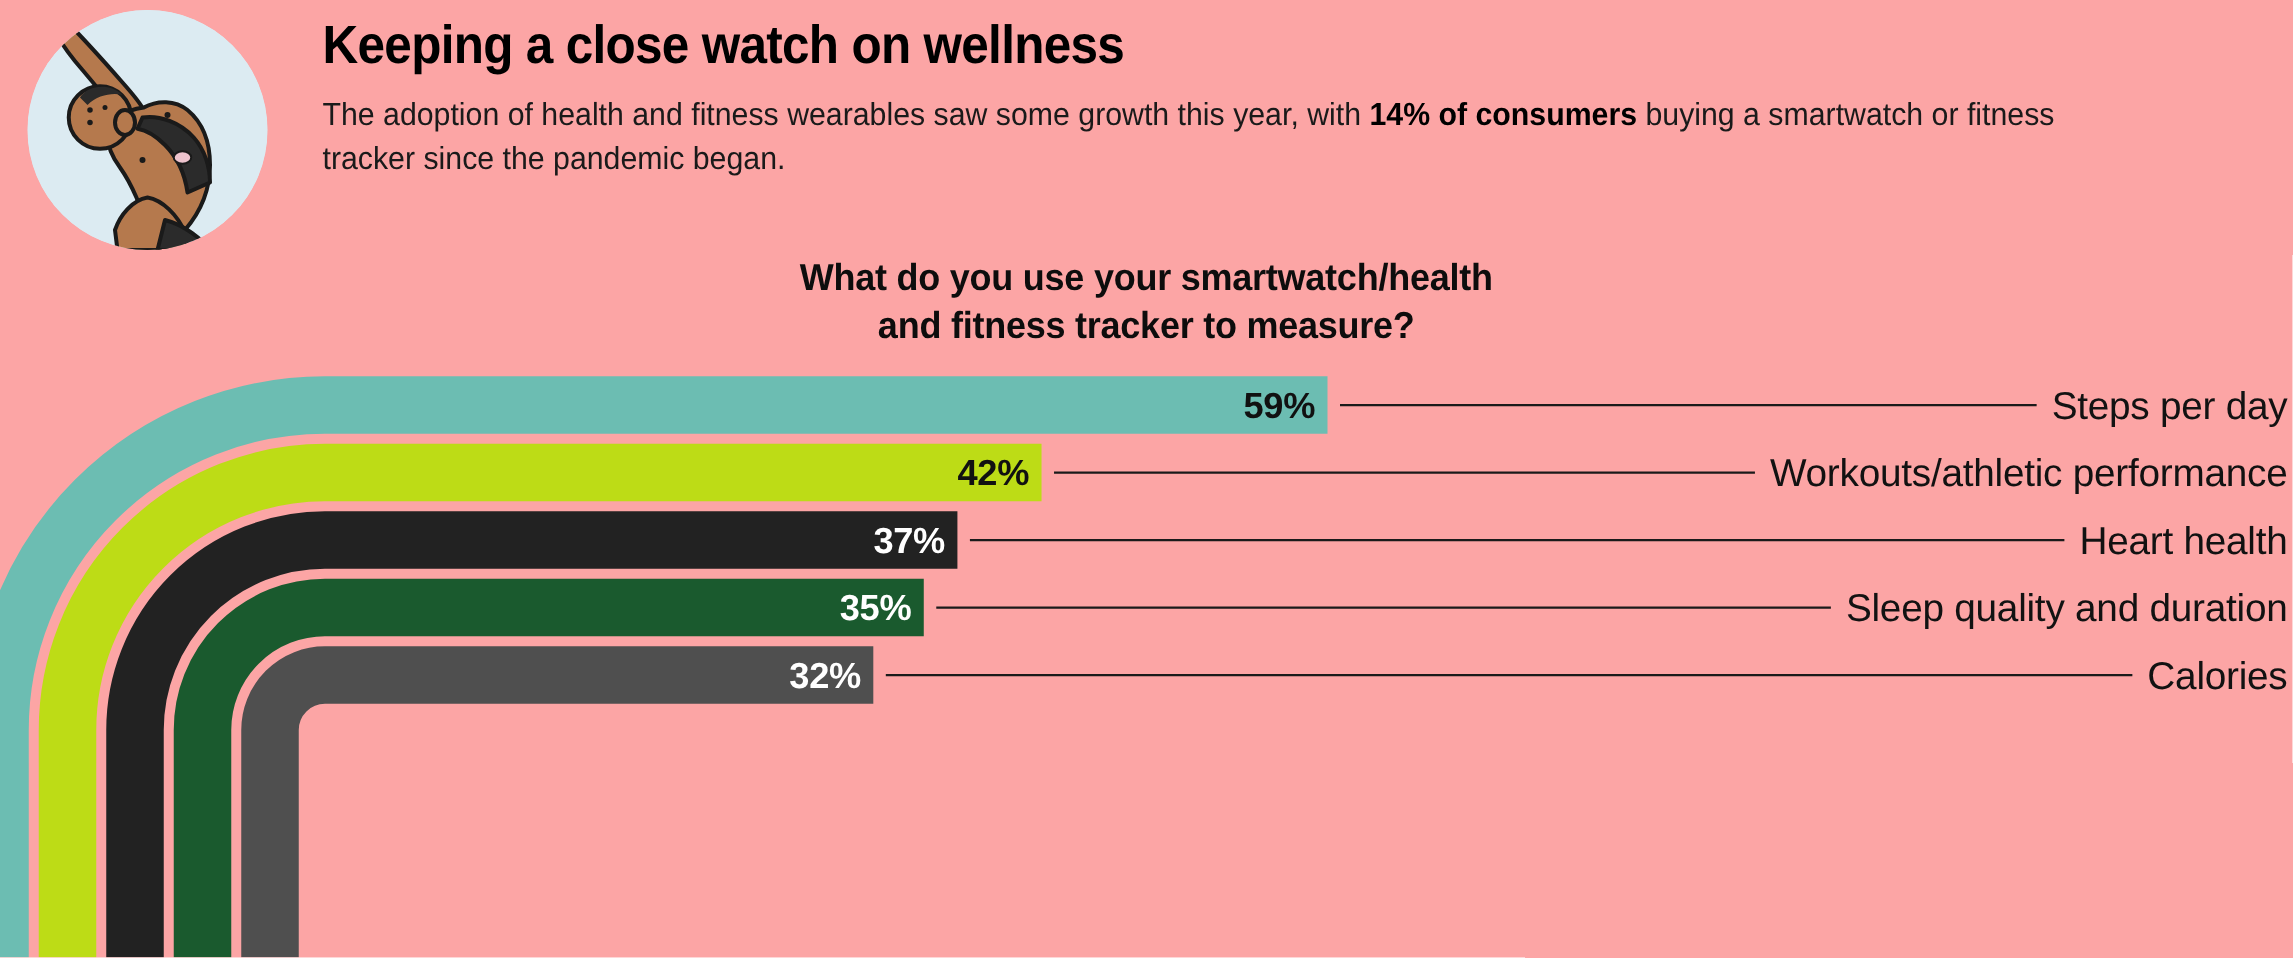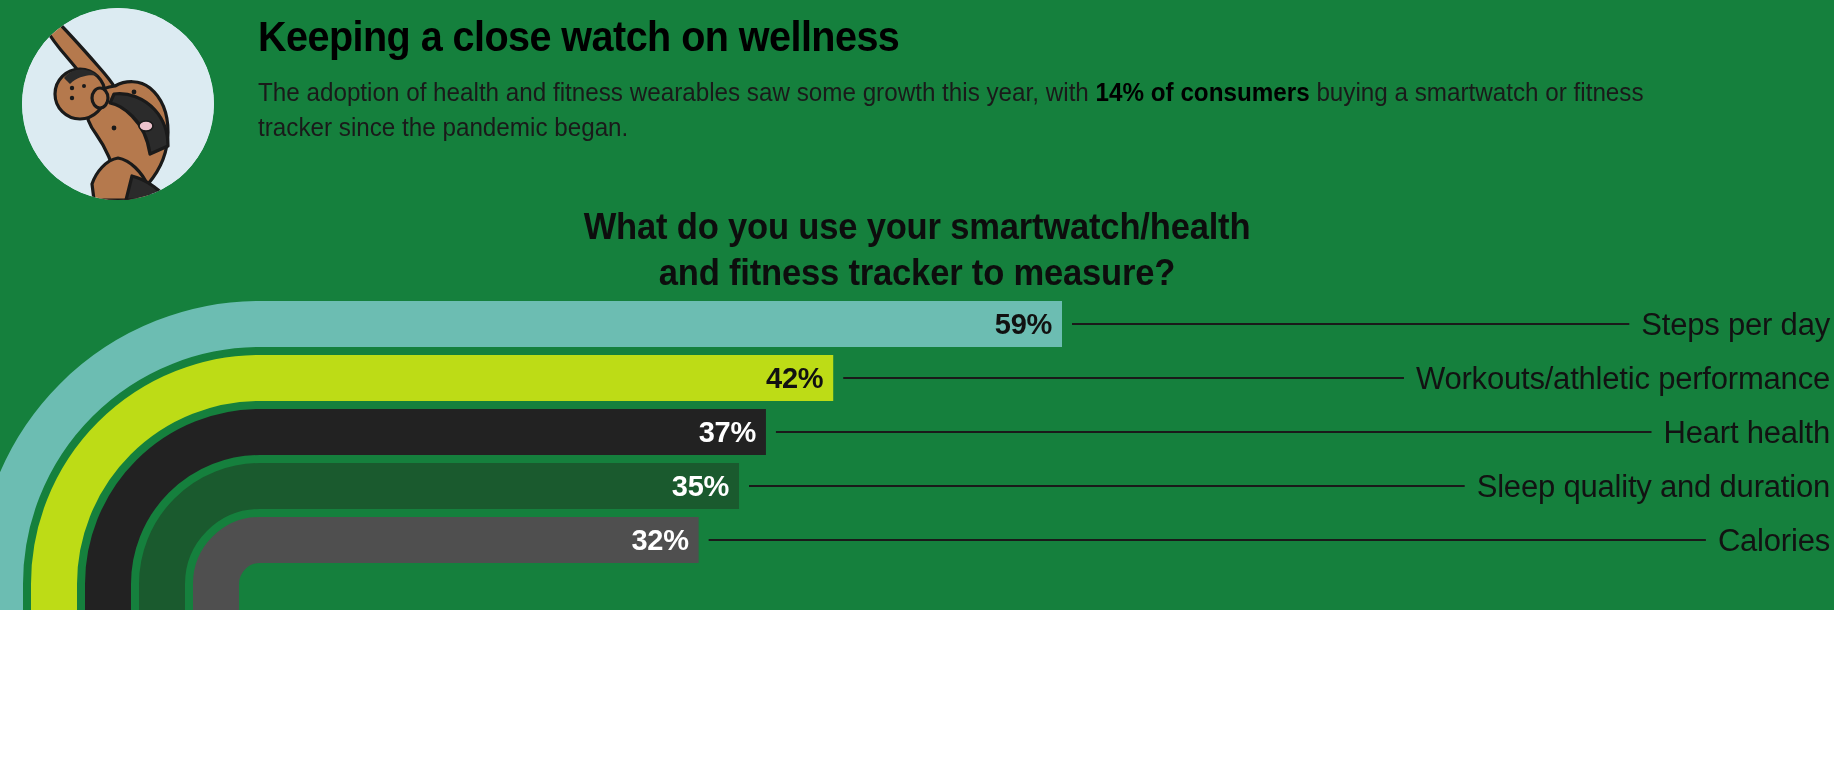--- a/index.html
+++ b/index.html
@@ -9,23 +9,23 @@
     background: #ffffff;
   }
   body {
     font-family: "Liberation Sans", sans-serif;
     color: #1a1a1a;
     -webkit-font-smoothing: antialiased;
   }
   #page {
     position: relative;
     width: 1834px;
-    height: 610px;
+    height: 766px;
     overflow: hidden;
-    background: #15803d;
+    background: #fca5a5;
   }
 
   
   .header {
     position: absolute;
     left: 0;
     top: 0;
     width: 1834px;
     height: 200px;
   }
@@ -77,21 +77,21 @@
     top: 196px;
     width: 1834px;
     height: 570px;
   }
   .chart-title {
     position: absolute;
     left: 0;
     top: 8px;
     width: 1834px;
     text-align: center;
-    font-size: 36px;
+    font-size: 30px;
     font-weight: bold;
     line-height: 1.28;
     color: #0d0d0d;
     letter-spacing: -0.2px;
   }
   .chart-title .ct-line { display: block; transform: scaleX(0.96); }
 
   .chart-svg {
     position: absolute;
     left: 0;

